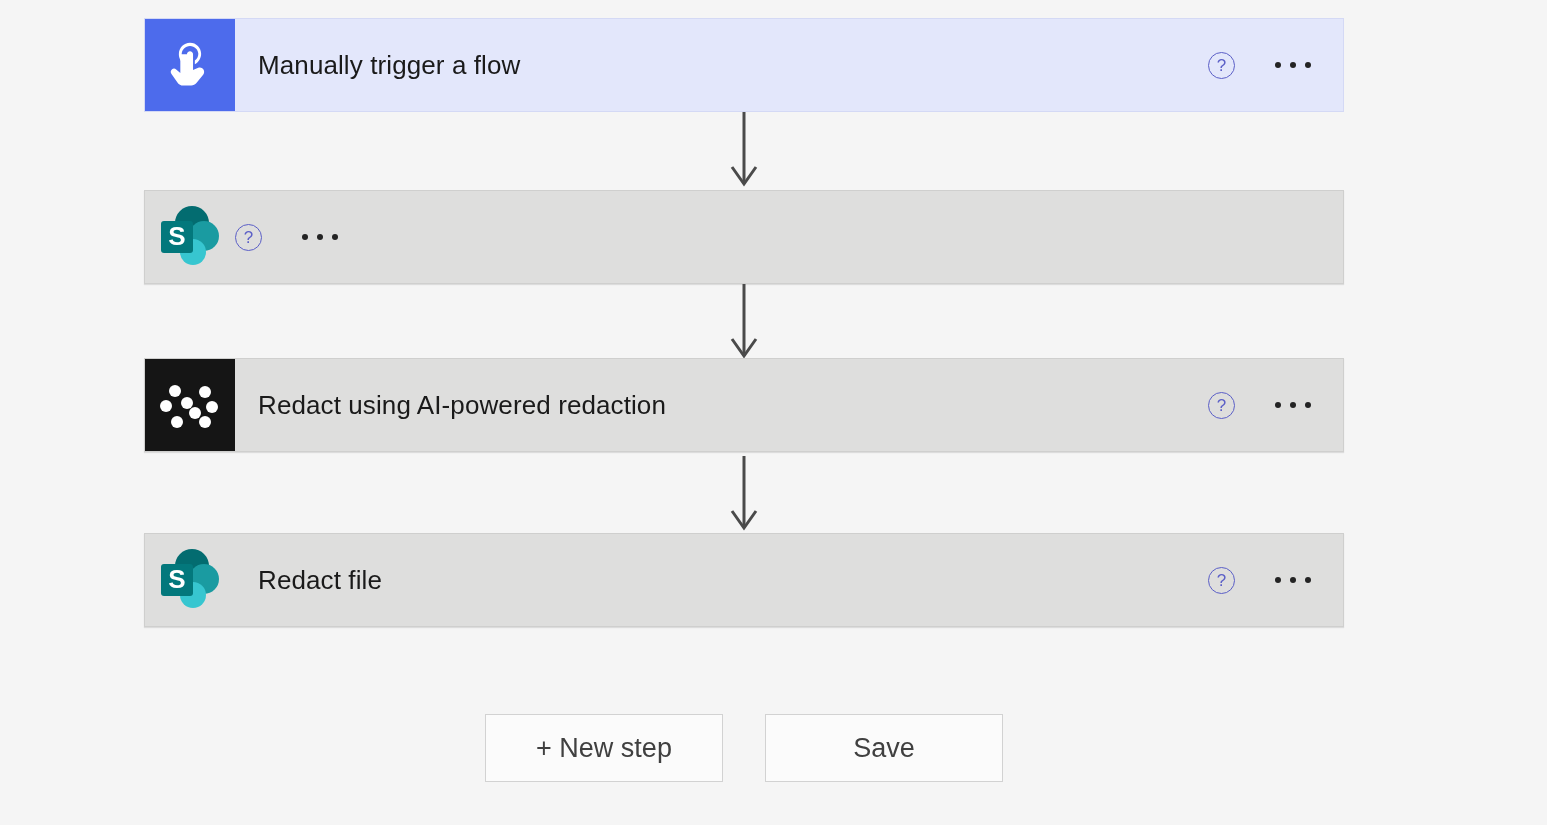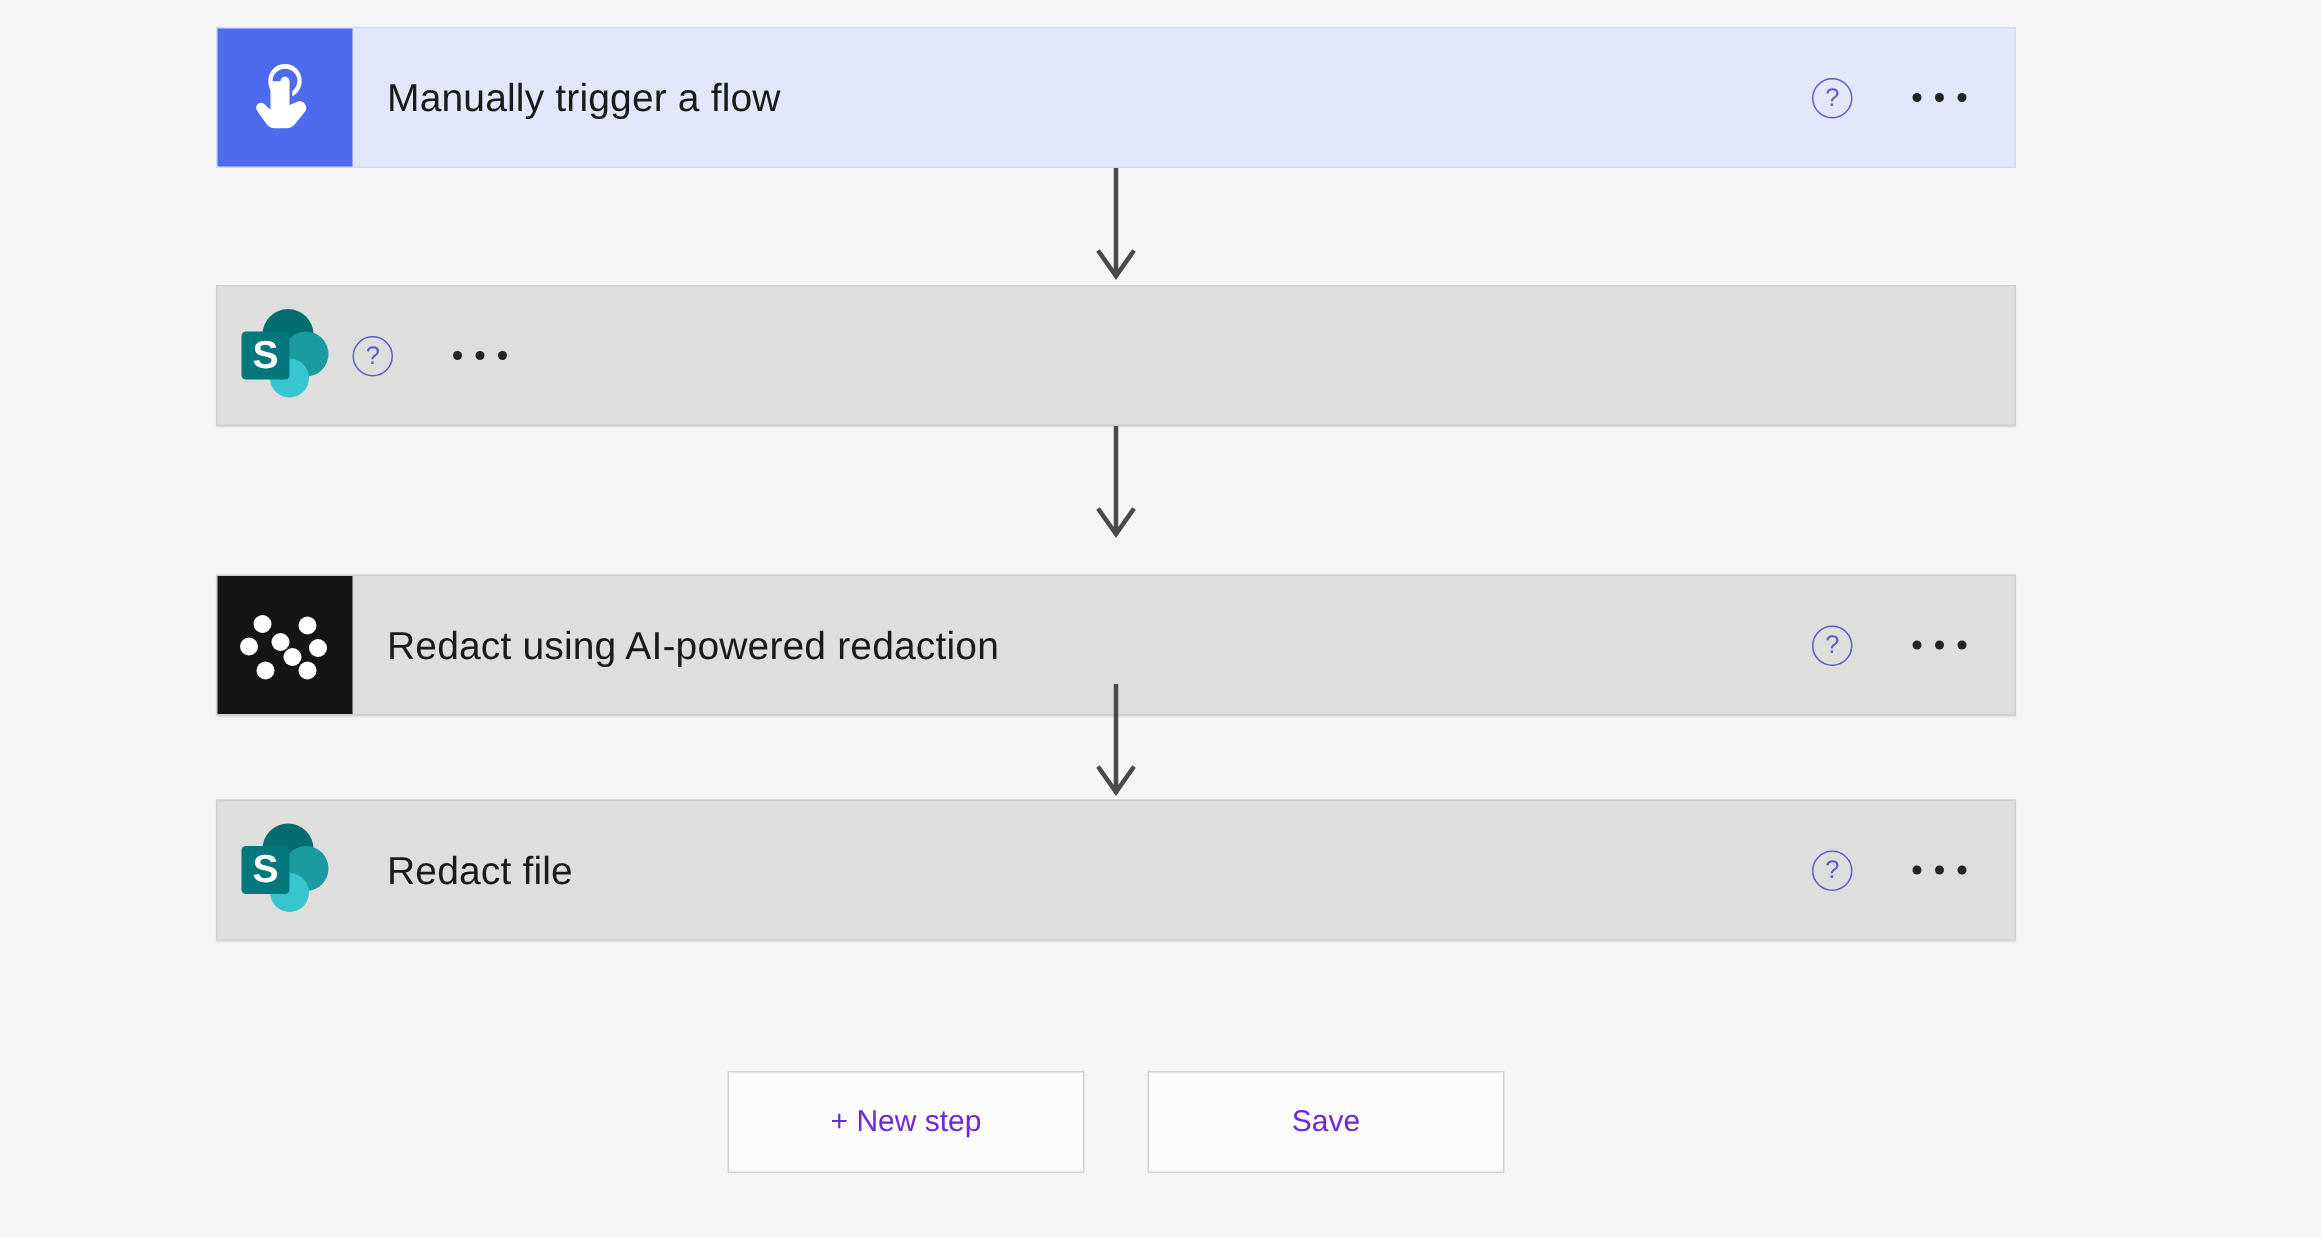--- a/index.html
+++ b/index.html
@@ -124,22 +124,22 @@
     position: absolute;
     left: 485px;
     top: 714px;
     display: flex;
     gap: 42px;
   }
   .flow-button {
     height: 68px;
     background: #fbfbfb;
     border: 1px solid #d2d2d2;
-    font-size: 20px;
-    color: #6d28d9;
+    font-size: 27px;
+    color: #404040;
     font-family: "Liberation Sans", sans-serif;
     display: flex;
     align-items: center;
     justify-content: center;
     cursor: pointer;
     box-sizing: border-box;
     padding: 0;
     white-space: nowrap;
   }
   .flow-button.new-step { width: 238px; }
@@ -206,21 +206,21 @@
     </div>
   </div>
 
   <div class="connector" style="top:284px;">
     <svg width="32" height="80" viewBox="0 0 32 80">
       <line x1="16" y1="0" x2="16" y2="72" stroke="#4a4a4a" stroke-width="3"></line>
       <polyline points="4,55 16,72 28,55" fill="none" stroke="#4a4a4a" stroke-width="3"></polyline>
     </svg>
   </div>
 
-  <div class="step-card action" style="top:383px;justify-content:flex-end;">
+  <div class="step-card action" style="top:358px;justify-content:flex-end;">
     <div class="card-icon redact-icon-bg">
       <svg class="redact-art" viewBox="0 0 72 72" aria-hidden="true">
         <circle cx="21" cy="22" r="6" fill="#ffffff"></circle>
         <circle cx="12" cy="37" r="6" fill="#ffffff"></circle>
         <circle cx="23" cy="53" r="6" fill="#ffffff"></circle>
         <circle cx="33" cy="34" r="6" fill="#ffffff"></circle>
         <circle cx="41" cy="44" r="6" fill="#ffffff"></circle>
         <circle cx="51" cy="23" r="6" fill="#ffffff"></circle>
         <circle cx="58" cy="38" r="6" fill="#ffffff"></circle>
         <circle cx="51" cy="53" r="6" fill="#ffffff"></circle>

